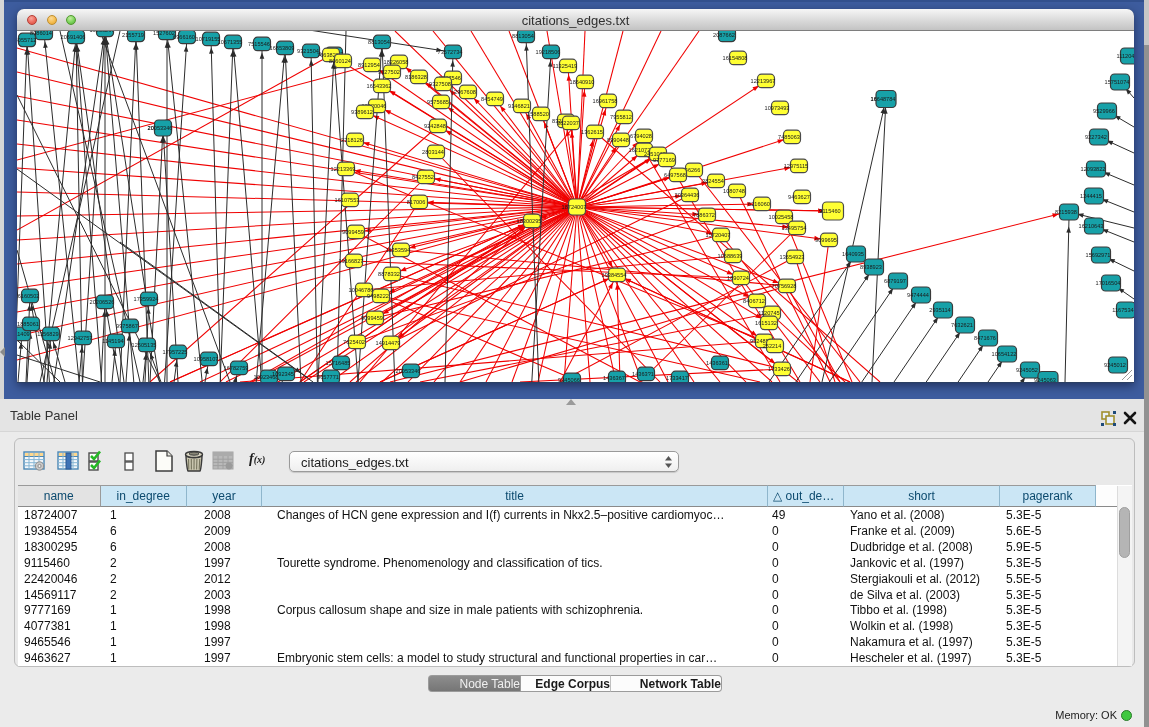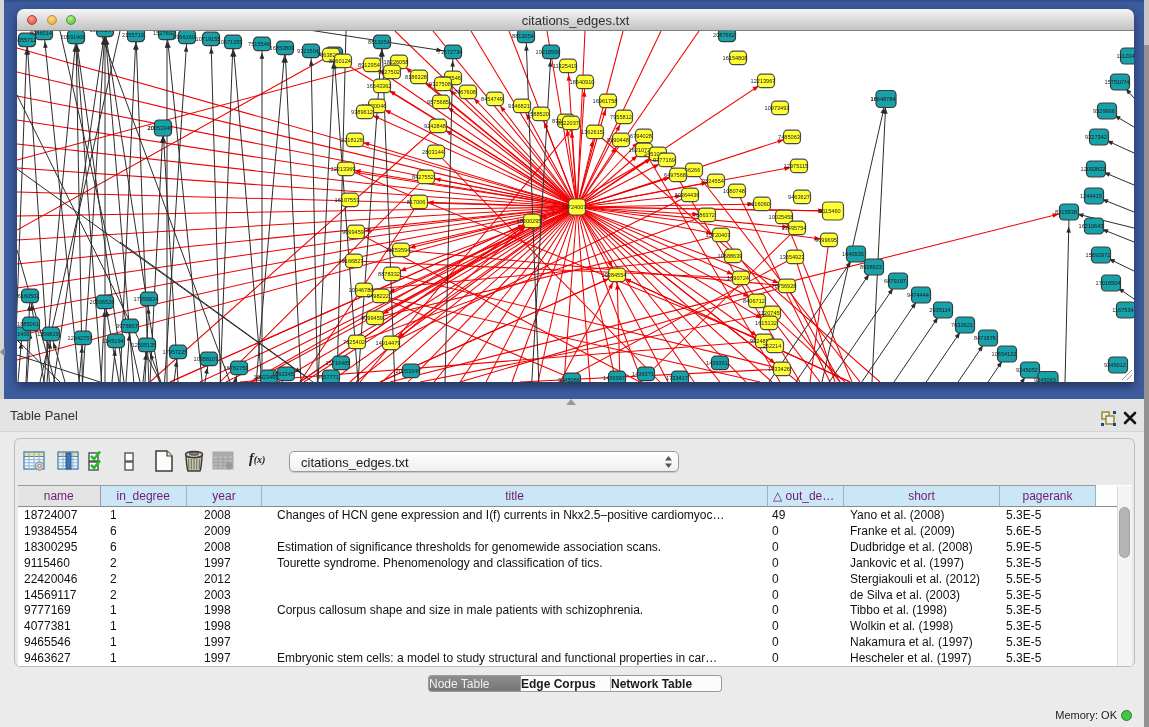--- a/index.html
+++ b/index.html
@@ -13,26 +13,26 @@
 #tbar{left:0;top:0;width:1117px;height:22px;border-radius:7px 7px 0 0;
  background:linear-gradient(#f6f6f6,#dcdcdc 50%,#c3c3c3);border-bottom:1px solid #7e7e7e}
 #title{width:1117px;text-align:center;top:4px;font-size:13px;color:#303030}
 .tl{width:10px;height:10px;border-radius:50%;top:6px;z-index:5}
 #panel{left:0;top:399px;width:1149px;height:328px;background:#ebebeb}
 #phead{left:0;top:0;width:1149px;height:33px;background:#e4e4e4;border-bottom:1px solid #d6d6d6}
 #ptitle{left:10px;top:9px;font-size:13px;color:#333}
 #container{left:14px;top:39px;width:1121px;height:229px;background:#e9e9e9;
  border:1px solid #bdbdbd;border-radius:6px}
 .thead{position:absolute;top:485px;height:22px;background:#cbe6f5;border-top:1px solid #9a9a9a;
- border-bottom:1px solid #8a8a8a;border-right:1px solid #8fb6cc;font-size:12px;color:#701a75;
+ border-bottom:1px solid #8a8a8a;border-right:1px solid #8fb6cc;font-size:12px;color:#0c4a6e;
  text-align:center;line-height:21px;overflow:hidden}
 .trow{position:absolute;left:0;width:1132px;height:15.9px;font-size:12px;color:#111}
 .trow span{position:absolute;top:0.5px;line-height:15px;white-space:nowrap}
 .tabseg{position:absolute;top:675px;height:17px;font-size:12px;font-weight:bold;
- text-align:left;line-height:16px;border:1px solid #9b9b9b}
+ text-align:right;line-height:16px;border:1px solid #9b9b9b}
 </style></head><body>
 <div id="desktop" class="abs"></div>
 <div id="lstrip" class="abs"></div>
 <div id="win" class="abs">
   <div id="tbar" class="abs"></div>
   <div class="tl abs" style="left:10px;background:radial-gradient(circle at 40% 30%,#f9a59b,#ec6a5e 55%,#d5513f);border:1px solid #b53d34"></div>
   <div class="tl abs" style="left:29.5px;background:radial-gradient(circle at 40% 30%,#fbd995,#f5bd4f 55%,#e0a033);border:1px solid #c08e2c"></div>
   <div class="tl abs" style="left:49px;background:radial-gradient(circle at 40% 30%,#c4eb9f,#79d359 55%,#58a83c);border:1px solid #51992f"></div>
   <div id="title" class="abs">citations_edges.txt</div>
   <svg width="1117" height="351" viewBox="0 0 1117 351" style="position:absolute;left:0;top:22px;background:#fff;display:block">
@@ -825,21 +825,20 @@
     <span style="left:110px">6</span>
 <span style="left:204px">2009</span>
 <span style="left:772px">0</span>
 <span style="left:850px">Franke et al. (2009)</span>
 <span style="left:1006px">5.6E-5</span>
   </div>
 <div class="trow" style="top:539.3px">
 <span style="left:24px">18300295</span>
     <span style="left:110px">6</span>
 <span style="left:204px">2008</span>
-<span style="left:277px;width:492px;overflow:hidden;white-space:nowrap">Estimation of significance thresholds for genomewide association scans.</span>
 <span style="left:772px">0</span>
 <span style="left:850px">Dudbridge et al. (2008)</span>
 <span style="left:1006px">5.9E-5</span>
   </div>
 <div class="trow" style="top:555.2px">
 <span style="left:24px">9115460</span>
     <span style="left:110px">2</span>
 <span style="left:204px">1997</span>
 <span style="left:277px;width:492px;overflow:hidden;white-space:nowrap">Tourette syndrome. Phenomenology and classification of tics.</span>
 <span style="left:772px">0</span>

